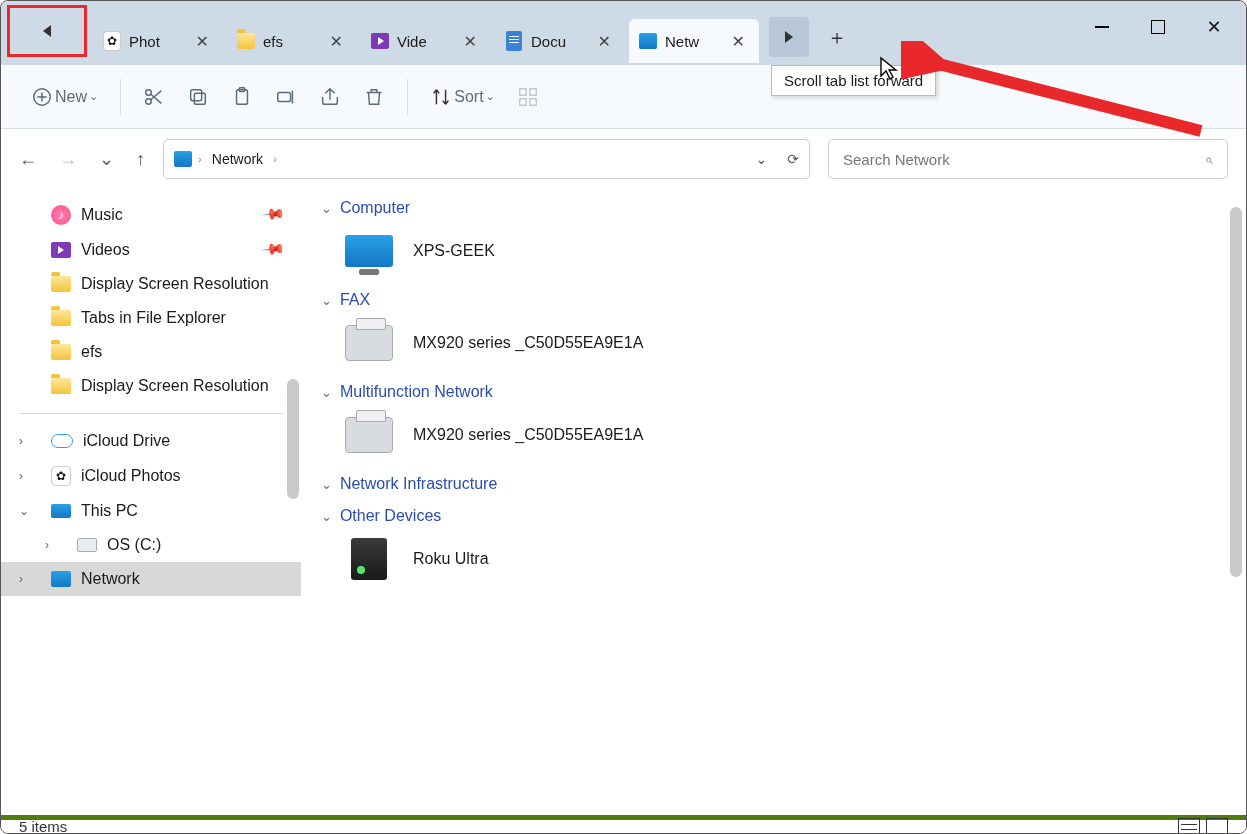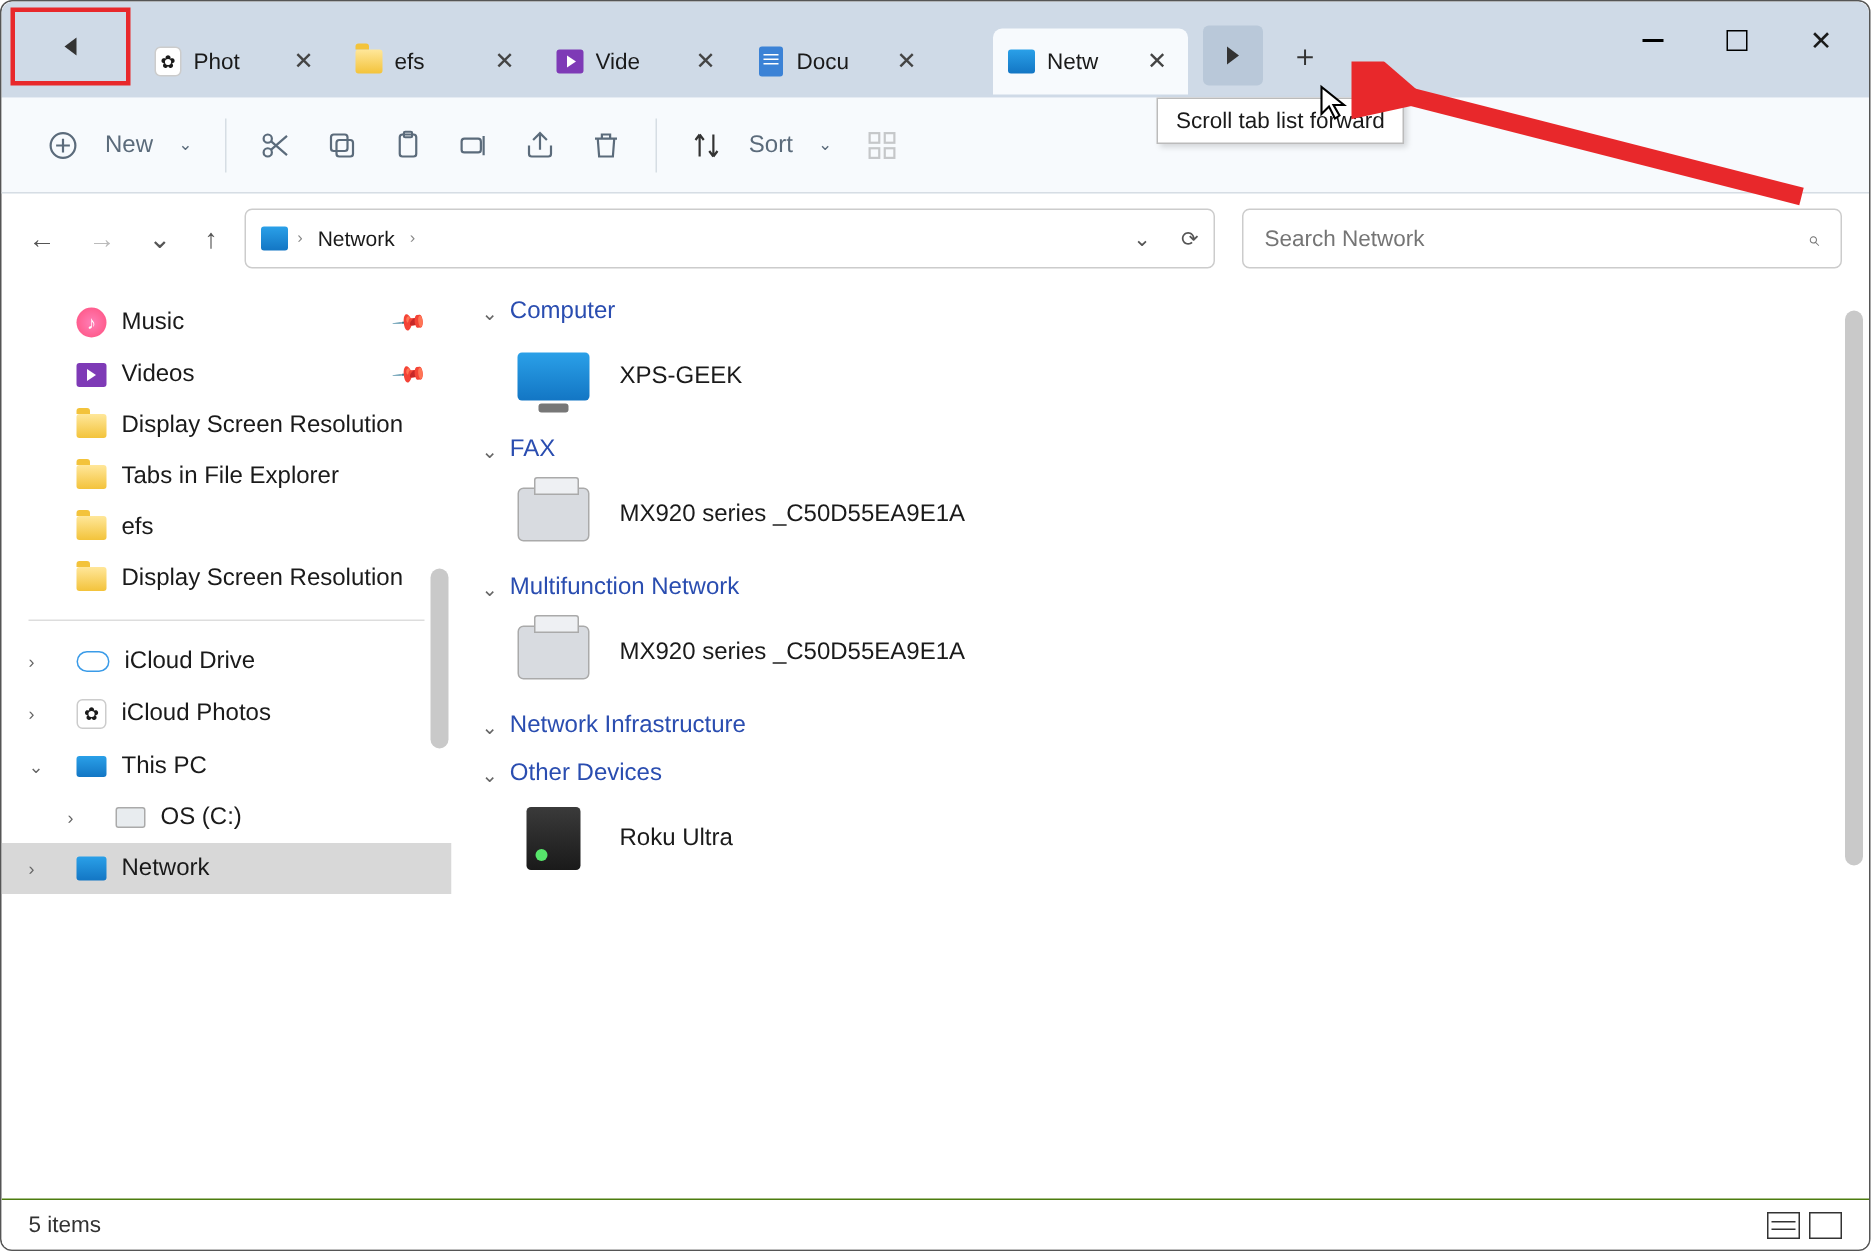--- a/index.html
+++ b/index.html
@@ -4,40 +4,40 @@
 <style>
 * { box-sizing: border-box; margin: 0; padding: 0; }
 body { font-family: "Segoe UI", sans-serif; font-size: 14px; color: #1a1a1a; background: #fff; width: 1247px; height: 834px; overflow: hidden; position: relative; border: 1px solid #555; border-radius: 8px; }
 
 .titlebar { height: 64px; background: #cfdae7; display: flex; align-items: flex-start; position: relative; border-radius: 8px 8px 0 0; }
 .tab-scroll-back { width: 80px; height: 52px; margin: 4px 0 0 6px; border: 3px solid #e8282b; display: flex; align-items: center; justify-content: center; cursor: pointer; }
 .tri-left { width: 0; height: 0; border-top: 6px solid transparent; border-bottom: 6px solid transparent; border-right: 8px solid #333; }
 .tri-right { width: 0; height: 0; border-top: 6px solid transparent; border-bottom: 6px solid transparent; border-left: 8px solid #333; }
 .tabs { display: flex; align-items: center; gap: 4px; margin-left: 6px; margin-top: 18px; }
 .tab { display: flex; align-items: center; gap: 8px; padding: 8px 10px; border-radius: 6px 6px 0 0; height: 44px; min-width: 130px; cursor: pointer; }
-.tab.active { background: #f7fafd; margin-left: 33px; }
+.tab.active { background: #f7fafd; }
 .tab .tlabel { flex: 1; white-space: nowrap; overflow: hidden; font-size: 15px; }
 .tab .tclose { font-size: 16px; color: #444; cursor: pointer; padding: 0 4px; font-family: Arial; }
 .tab-icon { width: 18px; height: 18px; display: inline-flex; align-items: center; justify-content: center; }
 .scroll-fwd { width: 40px; height: 40px; margin-left: 10px; margin-top: 16px; background: #b9c8d9; display: flex; align-items: center; justify-content: center; cursor: pointer; border-radius: 4px; }
 .new-tab { width: 40px; height: 40px; margin-left: 8px; margin-top: 16px; display: flex; align-items: center; justify-content: center; cursor: pointer; font-size: 20px; color: #333; }
 .win-controls { position: absolute; right: 4px; top: 4px; display: flex; }
 .win-btn { width: 56px; height: 44px; display: flex; align-items: center; justify-content: center; cursor: pointer; font-size: 14px; }
 .win-btn.min::after { content: ""; width: 14px; height: 1.5px; background: #000; }
 .win-btn.max::after { content: ""; width: 12px; height: 12px; border: 1.5px solid #000; }
 .win-btn.close { font-size: 18px; font-family: Arial; }
 
 .tooltip { position: absolute; left: 770px; top: 64px; background: #fff; border: 1px solid #bbb; padding: 6px 12px; font-size: 15px; box-shadow: 2px 2px 4px rgba(0,0,0,.15); z-index: 50; }
 .cursor-img { position: absolute; left: 878px; top: 55px; z-index: 60; pointer-events: none; }
 .arrow-annot { position: absolute; left: 900px; top: 40px; z-index: 55; pointer-events: none; }
 
 .toolbar { height: 64px; background: #f7fafd; border-bottom: 1px solid #d6dde4; display: flex; align-items: center; padding: 0 12px; gap: 4px; }
 .tb-group { display: flex; align-items: center; gap: 14px; padding: 0 14px; }
 .tb-sep { width: 1px; height: 36px; background: #d6dde4; }
-.tb-btn { display: flex; align-items: center; gap: 17px; color: #5b6b7b; cursor: pointer; font-size: 16px; padding: 4px; }
+.tb-btn { display: flex; align-items: center; gap: 2px; color: #5b6b7b; cursor: pointer; font-size: 16px; padding: 4px; }
 .tb-btn svg { width: 22px; height: 22px; }
 .tb-btn .chev { font-size: 11px; color: #5b6b7b; }
 
 .navbar { height: 60px; display: flex; align-items: center; padding: 0 18px; gap: 18px; }
 .nav-arrows { display: flex; align-items: center; gap: 22px; color: #555; }
 .nav-arrows span { cursor: pointer; font-size: 18px; }
 .addr { flex: 1; display: flex; align-items: center; border: 1px solid #ccc; border-radius: 5px; height: 40px; padding: 0 10px; gap: 6px; }
 .addr .crumb { padding: 2px 4px; cursor: pointer; }
 .addr .sep { color: #888; font-size: 11px; }
 .addr-right { margin-left: auto; display: flex; align-items: center; gap: 20px; color: #555; }
@@ -56,21 +56,21 @@
 .content { flex: 1; padding: 10px 20px; overflow: hidden; position: relative; }
 .grp { margin-bottom: 14px; }
 .grp-hdr { display: flex; align-items: center; gap: 8px; color: #2a4db0; font-size: 16px; cursor: pointer; margin-bottom: 8px; }
 .grp-hdr .chev { color: #666; font-size: 13px; }
 .grp-body { display: flex; flex-wrap: wrap; gap: 60px; padding-left: 18px; }
 .item { display: flex; align-items: center; gap: 14px; cursor: pointer; min-width: 300px; }
 .item .ibox { width: 60px; height: 52px; display: flex; align-items: center; justify-content: center; }
 .item .ilabel { font-size: 16px; max-width: 260px; text-align: center; }
 .cont-scroll { position: absolute; right: 4px; top: 18px; width: 12px; height: 370px; background: #c9c9c9; border-radius: 6px; }
 
-.status { position: absolute; bottom: 0; left: 0; right: 0; height: 34px; border-top: 1px solid #4d7c0f; display: flex; align-items: center; padding: 0 18px; font-size: 15px; color: #333; background: #fff; }
+.status { position: absolute; bottom: 0; left: 0; right: 0; height: 18px; border-top: 5px solid #4d7c0f; display: flex; align-items: center; padding: 0 18px; font-size: 15px; color: #333; background: #fff; }
 .status .view-toggles { margin-left: auto; display: flex; gap: 6px; }
 .vt { width: 22px; height: 18px; border: 1.5px solid #333; cursor: pointer; position: relative; }
 .vt.list::before, .vt.list::after { content: ""; position: absolute; left: 2px; right: 2px; height: 1px; background: #333; }
 .vt.list::before { top: 5px; } .vt.list::after { top: 10px; }
 
 
 .ic-folder { width: 20px; height: 16px; background: linear-gradient(#ffe79a,#f3c33b); border-radius: 2px; position: relative; }
 .ic-folder::before { content:""; position:absolute; top:-4px; left:0; width:9px; height:4px; background:#f3c33b; border-radius:2px 2px 0 0; }
 .ic-monitor { width:48px; height:32px; background: linear-gradient(#2aa0e8,#1376c4); border-radius:3px; position:relative; }
 .ic-monitor::after { content:""; position:absolute; bottom:-8px; left:14px; width:20px; height:6px; background:#777; border-radius:2px; }

